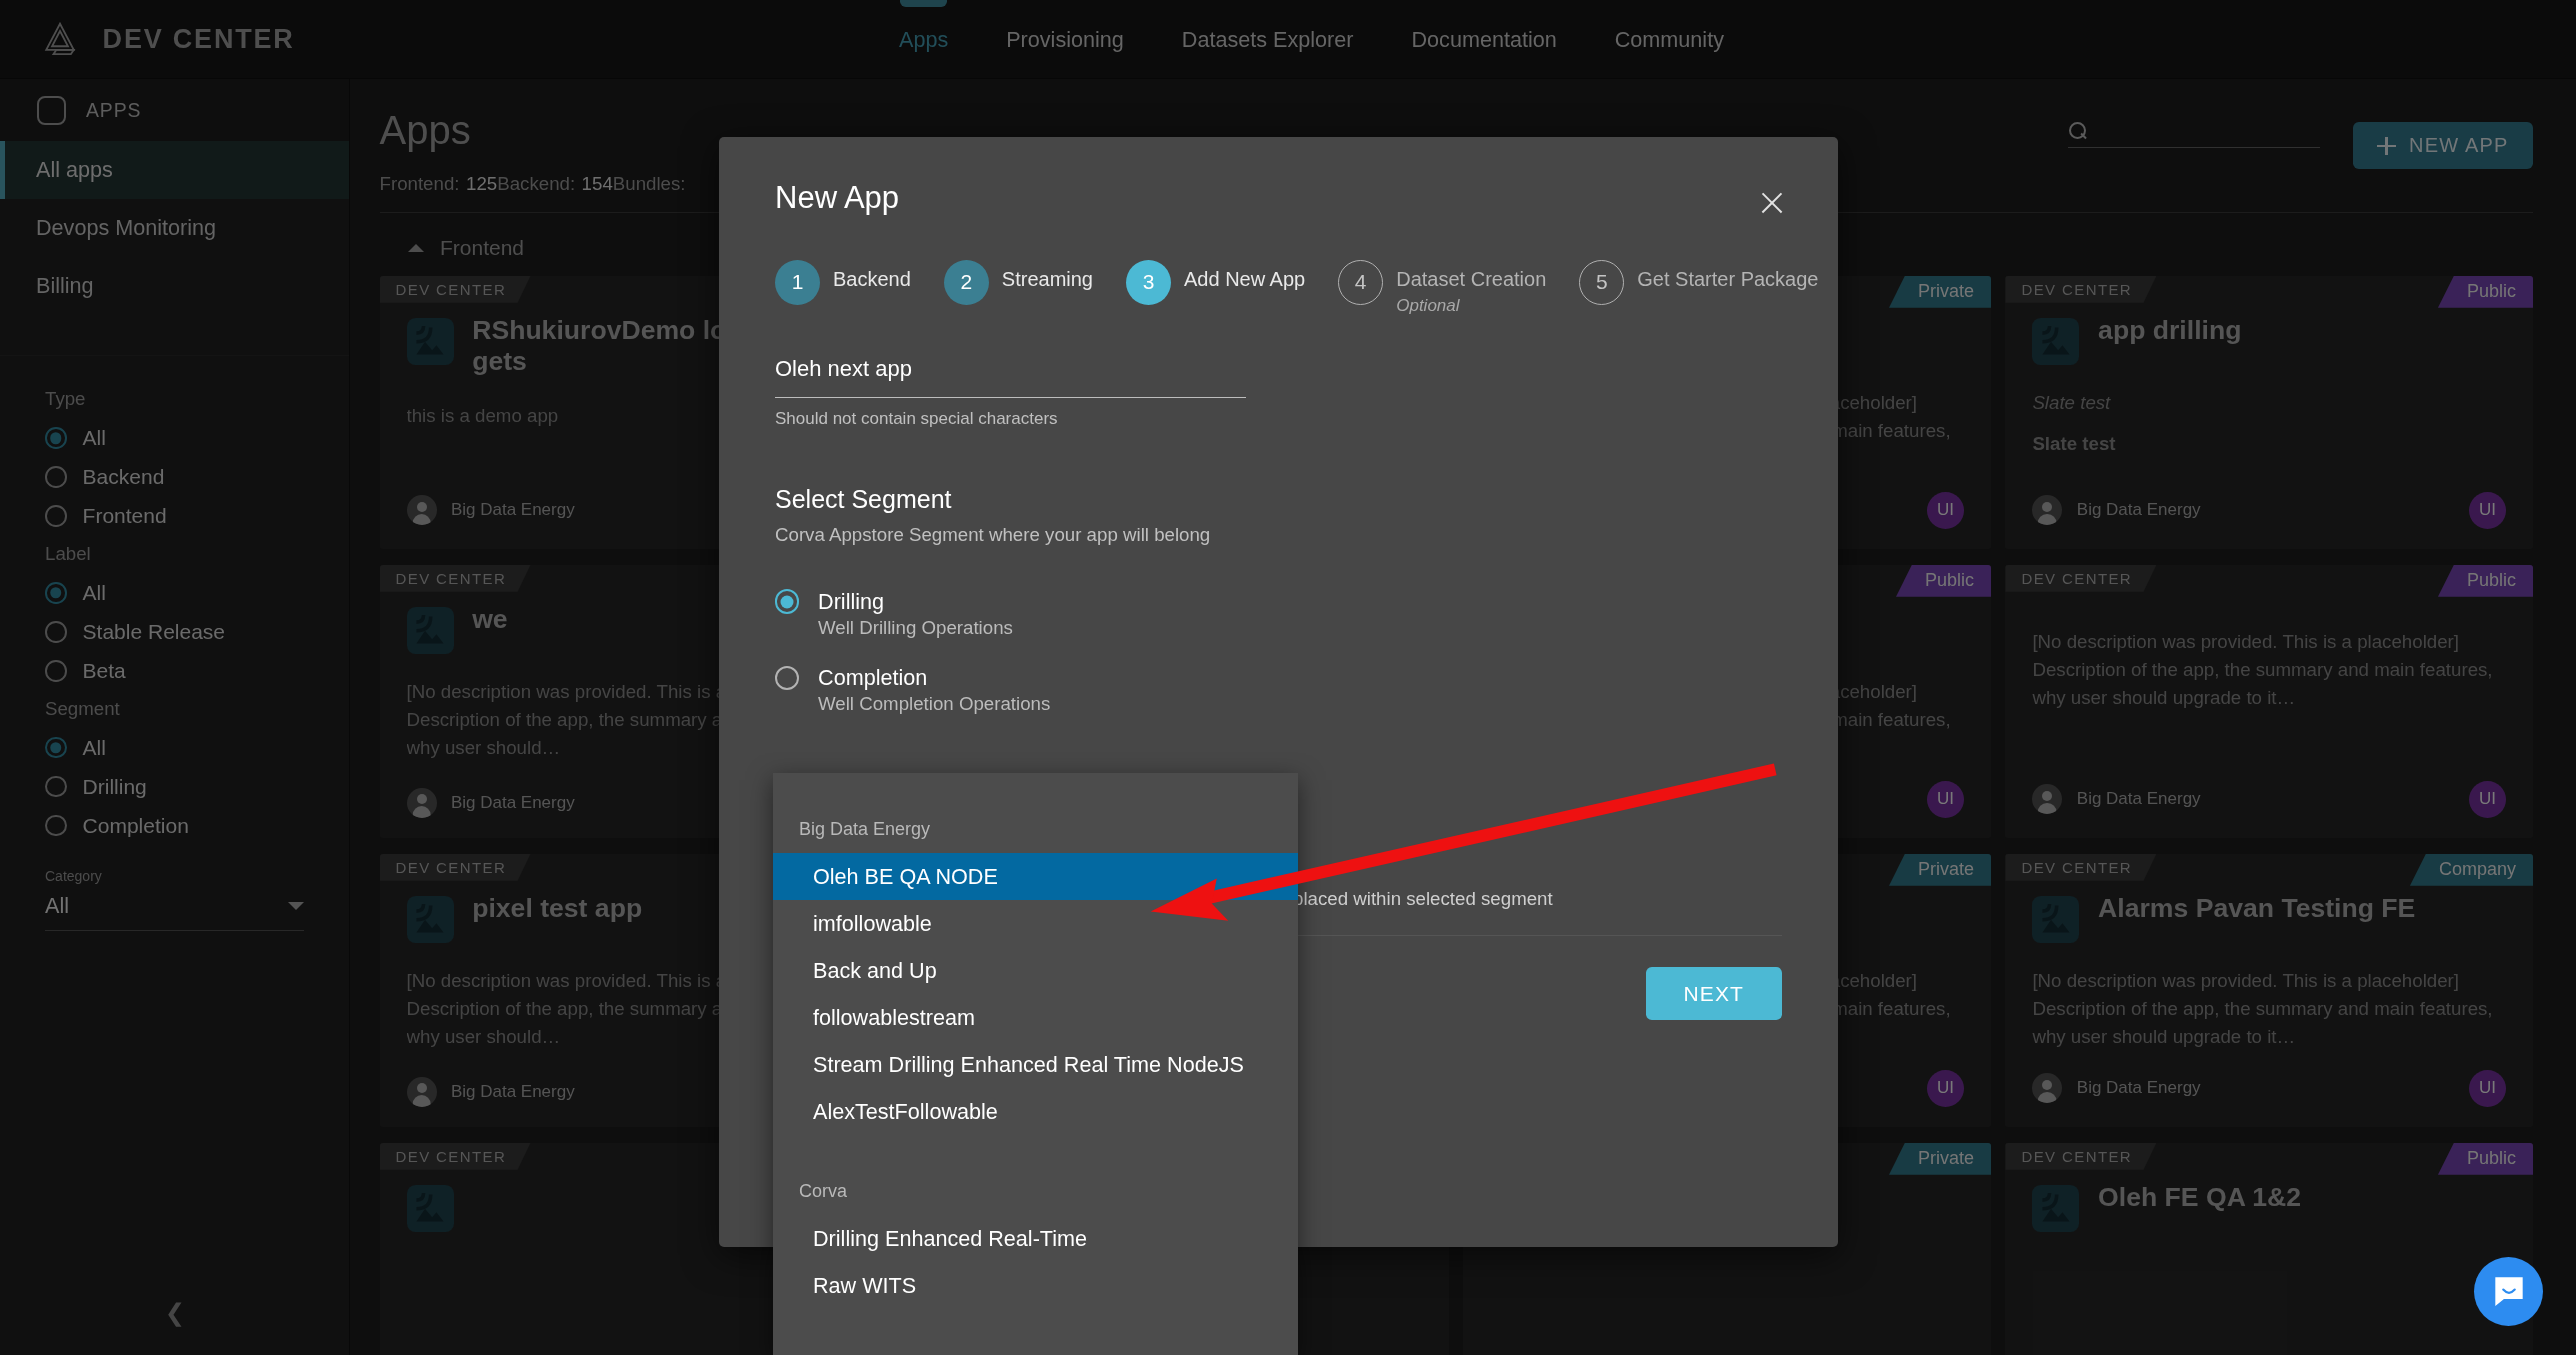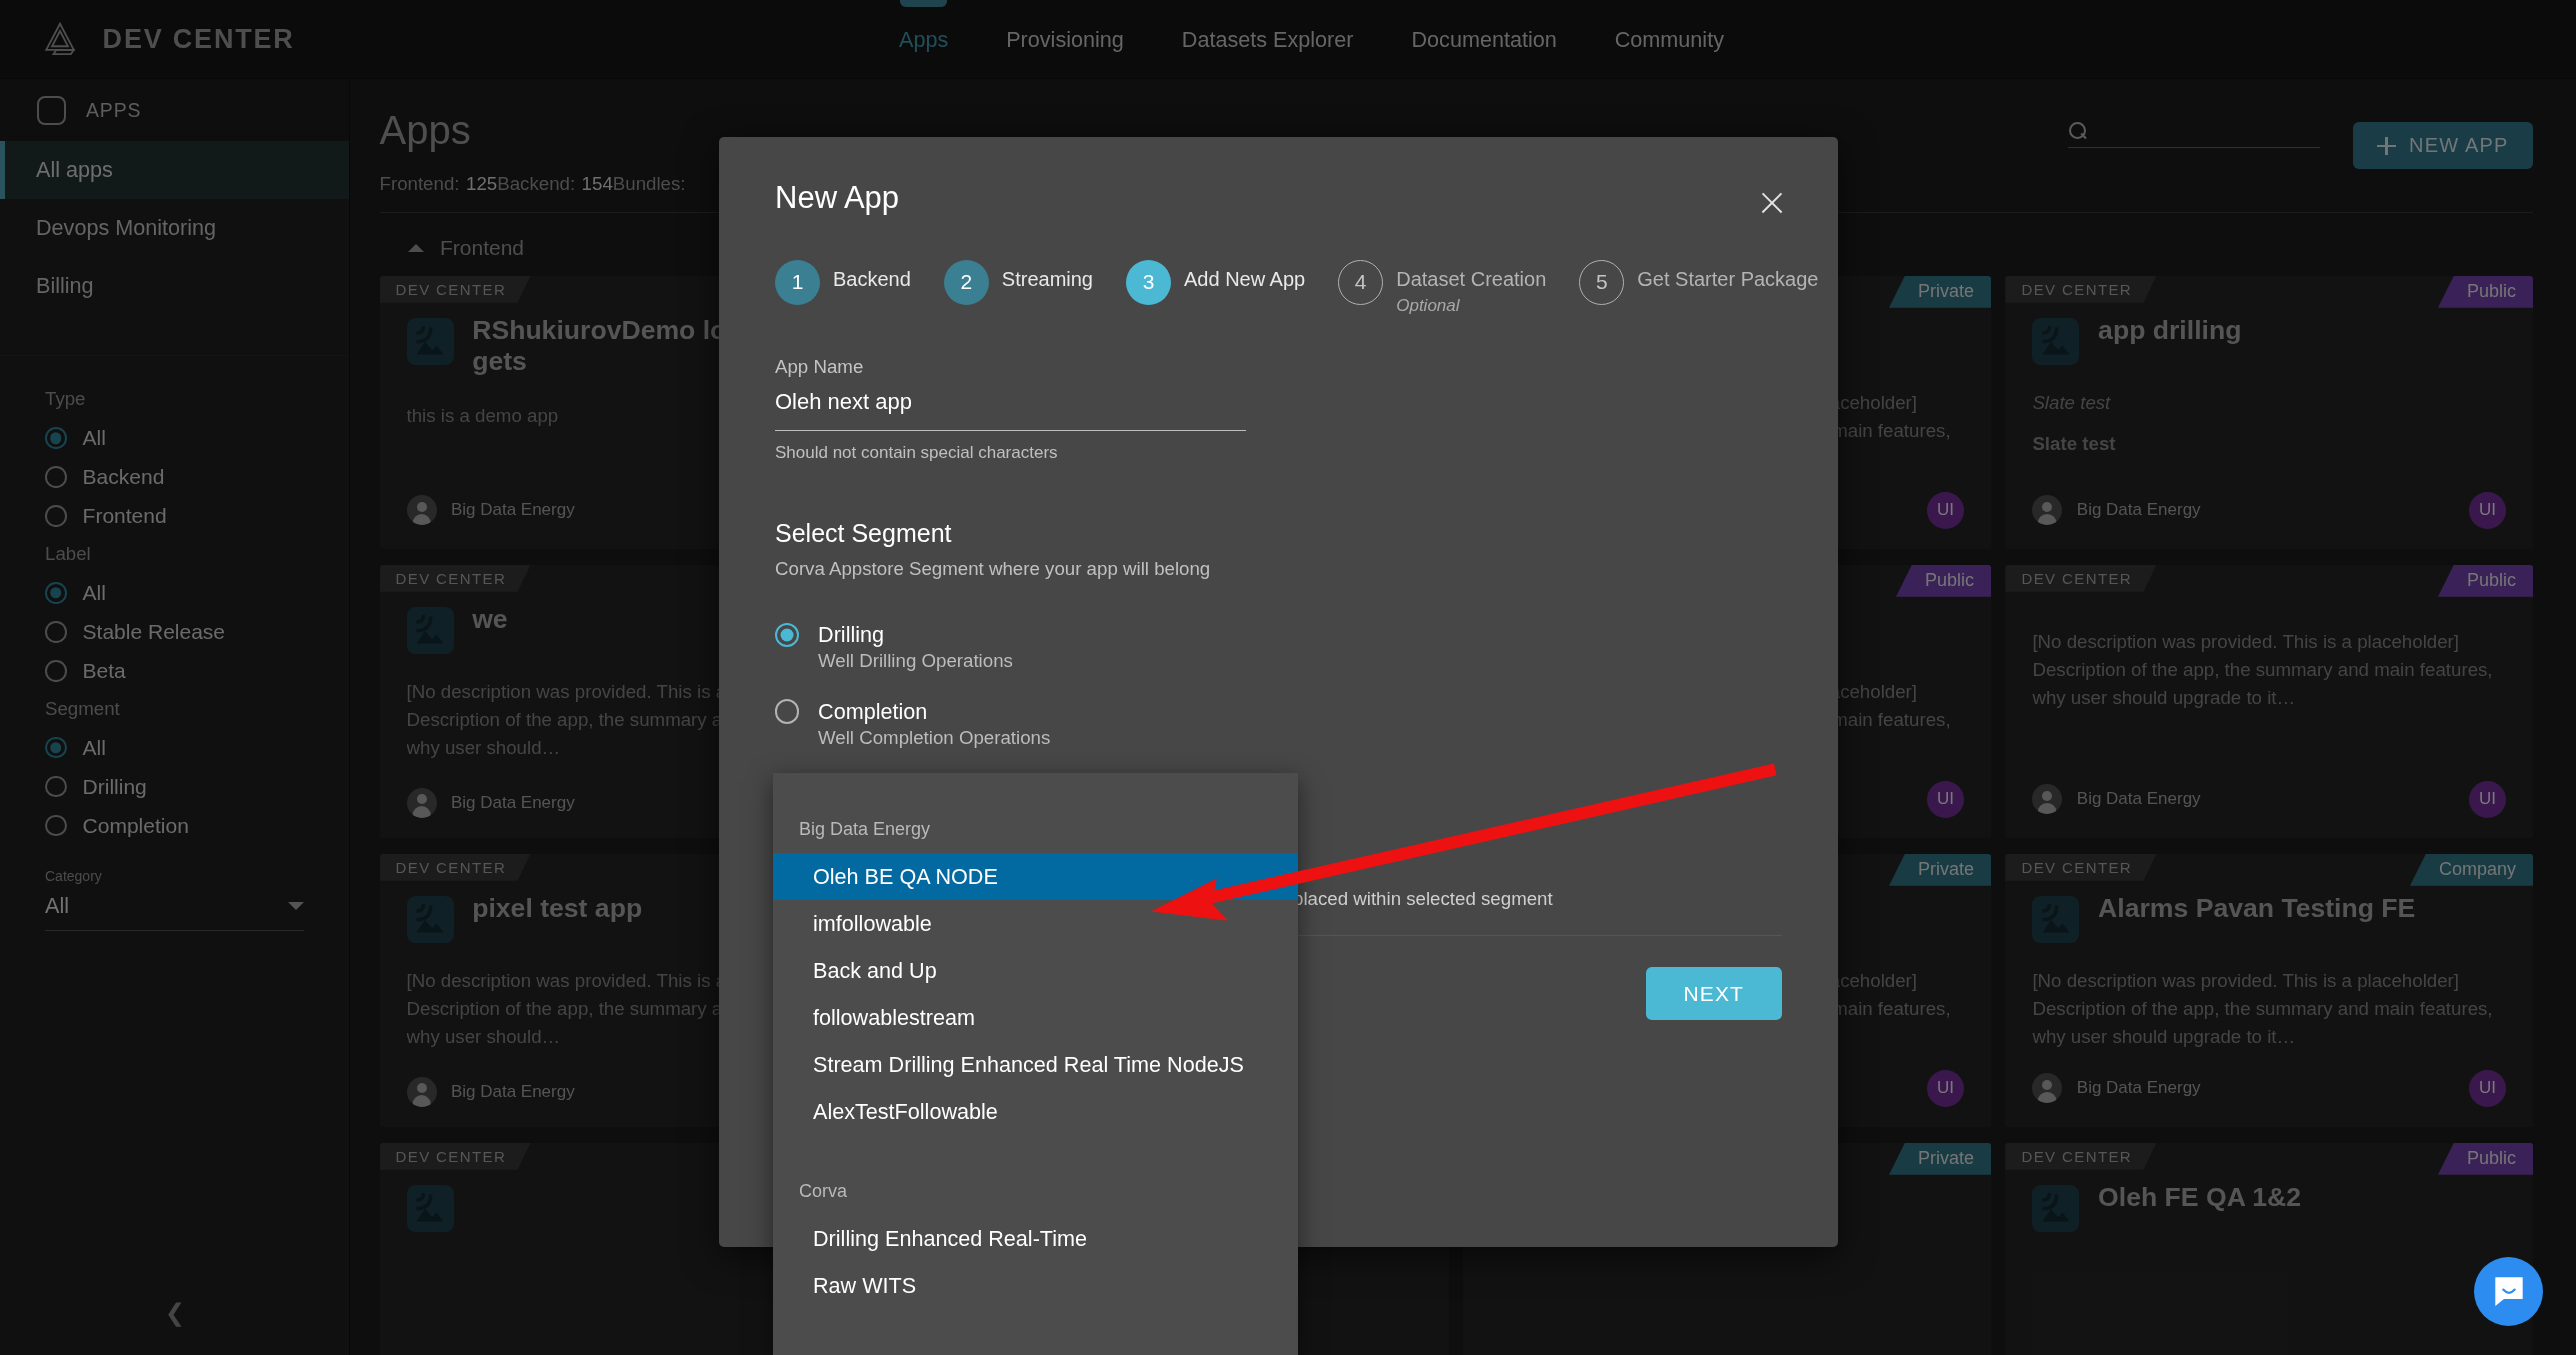--- a/index.html
+++ b/index.html
@@ -751,21 +751,20 @@
     </div>
     <div class="step">
       <div class="step-circle todo">5</div>
       <div class="step-texts">
         <div class="step-label muted">Get Starter Package</div>
       </div>
     </div>
   </div>
 
   <div class="modal-body">
-    <div class="field-label">App Name</div>
     <input class="text-input" type="text" value="Oleh next app" style="">
     <div class="field-help">Should not contain special characters</div>
 
     <div class="section-title">Select Segment</div>
     <div class="section-sub">Corva Appstore Segment where your app will belong</div>
 
     <div class="seg-list">
       <div>
         <div class="seg-row">
           <span class="seg-radio checked"></span>

